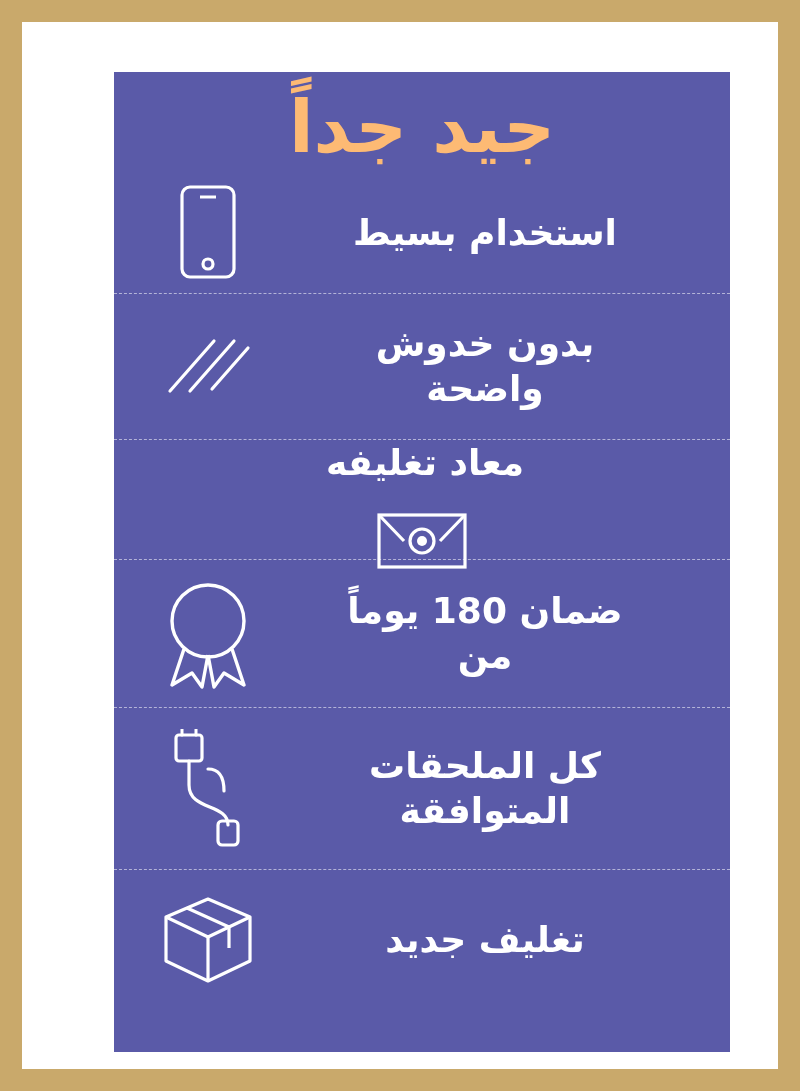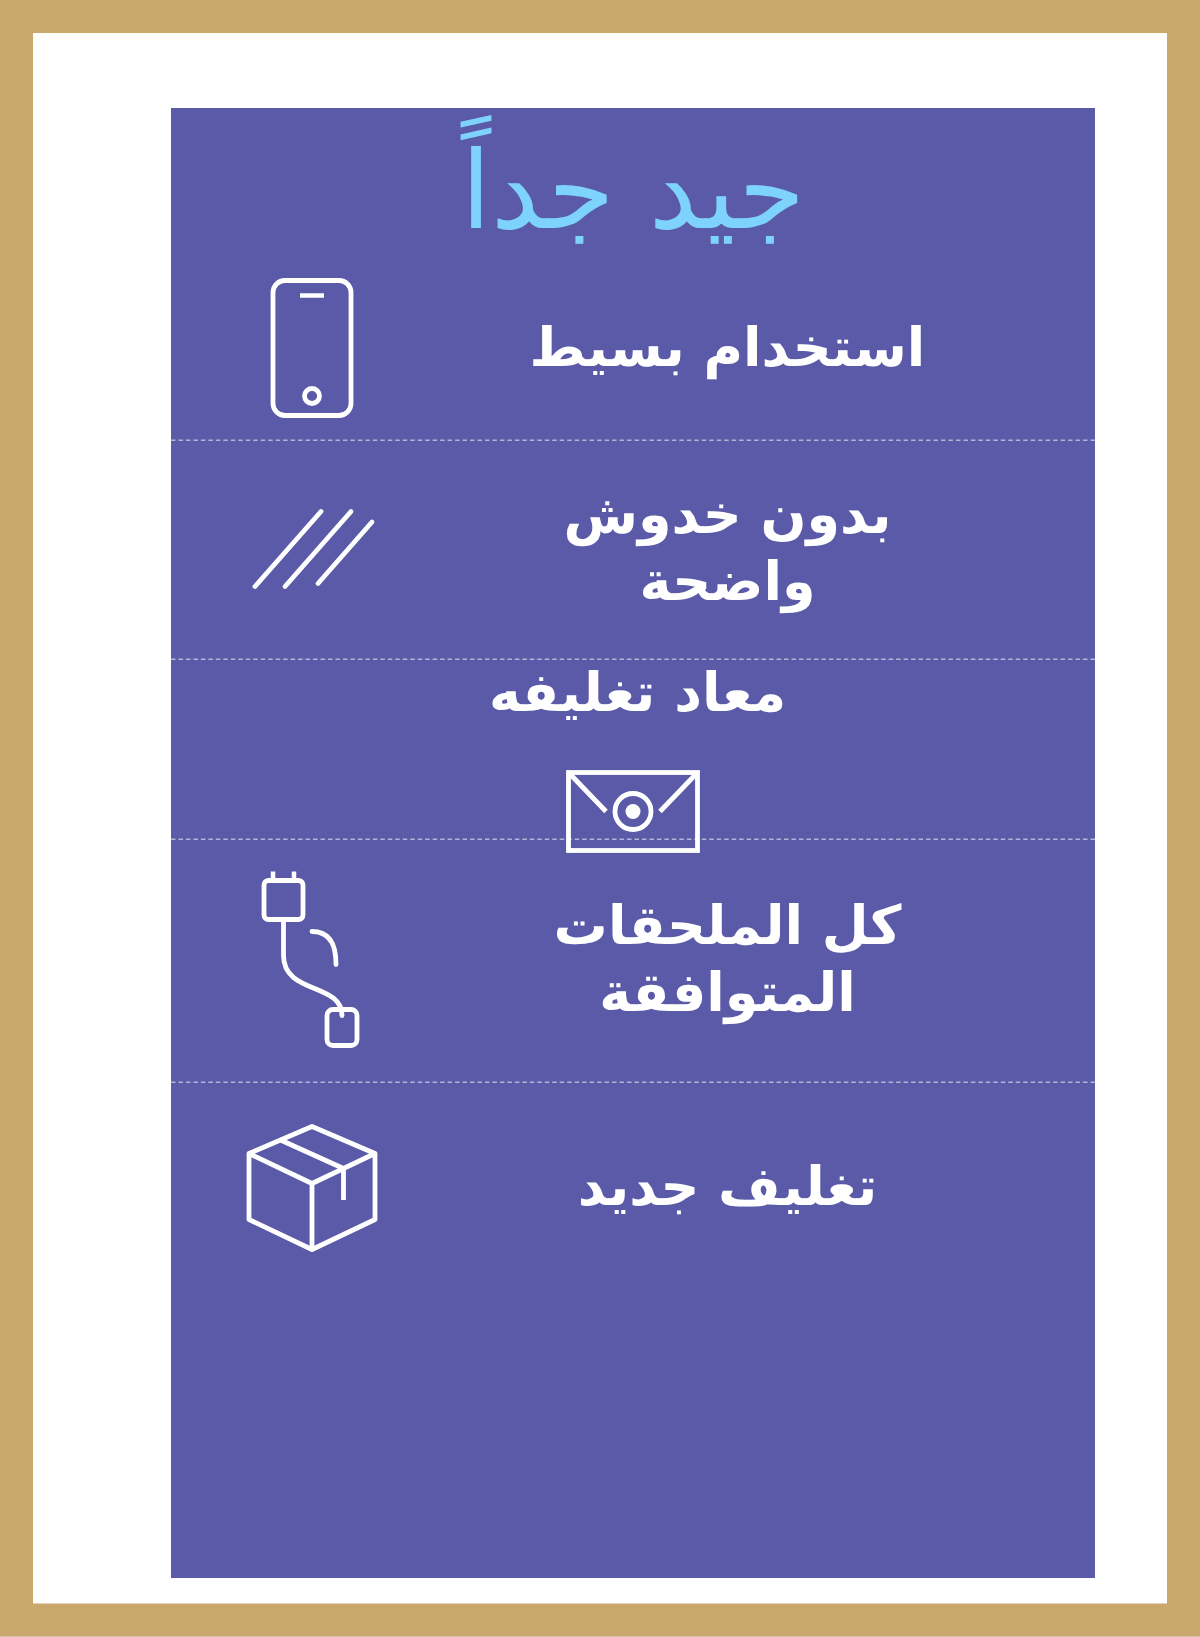--- a/index.html
+++ b/index.html
@@ -36,23 +36,23 @@
     left: 70px;
     top: 28px;
     width: 616px;
     height: 980px;
     background: #5a5aa8;
     box-sizing: border-box;
     padding: 0;
     overflow: hidden;
   }
   .card-title {
-    color: #7dd3fc;
+    color: #fdba74;
     font-size: 72px;
-    font-weight: normal;
+    font-weight: bold;
     text-align: center;
     line-height: 1.05;
     padding: 18px 28px 6px 28px;
     letter-spacing: -1px;
     direction: rtl;
   }
   .rows {
     display: block;
   }
   .row {
@@ -136,20 +136,31 @@
           <div class="row-icon">
             <svg width="96" height="70" viewBox="0 0 96 70" fill="none" stroke="#ffffff" stroke-width="3.2">
               <rect x="5" y="10" width="86" height="52"></rect>
               <path d="M5 10 L30 36 M91 10 L66 36"></path>
               <circle cx="48" cy="36" r="12"></circle>
               <circle cx="48" cy="36" r="5" fill="#ffffff" stroke="none"></circle>
             </svg>
           </div>
         </div>
 
+        <div class="row r-warranty">
+          <div class="row-label">ضمان 180 يوماً
+من</div>
+          <div class="row-icon">
+            <svg width="100" height="112" viewBox="0 0 100 112" fill="none" stroke="#ffffff" stroke-width="3.4" stroke-linejoin="round">
+              <circle cx="50" cy="44" r="36"></circle>
+              <path d="M26 72 L14 108 L34 96 L44 110 L50 78"></path>
+              <path d="M74 72 L86 108 L66 96 L56 110 L50 78"></path>
+            </svg>
+          </div>
+        </div>
 
         <div class="row r-cables">
           <div class="row-label">كل الملحقات
 المتوافقة</div>
           <div class="row-icon">
             <svg width="92" height="118" viewBox="0 0 92 118" fill="none" stroke="#ffffff" stroke-width="3.2" stroke-linecap="round">
               <rect x="14" y="6" width="26" height="26" rx="3"></rect>
               <line x1="20" y1="6" x2="20" y2="0" stroke-width="3"></line>
               <line x1="34" y1="6" x2="34" y2="0" stroke-width="3"></line>
               <path d="M27 32 L27 56 C27 82 66 74 66 96"></path>

